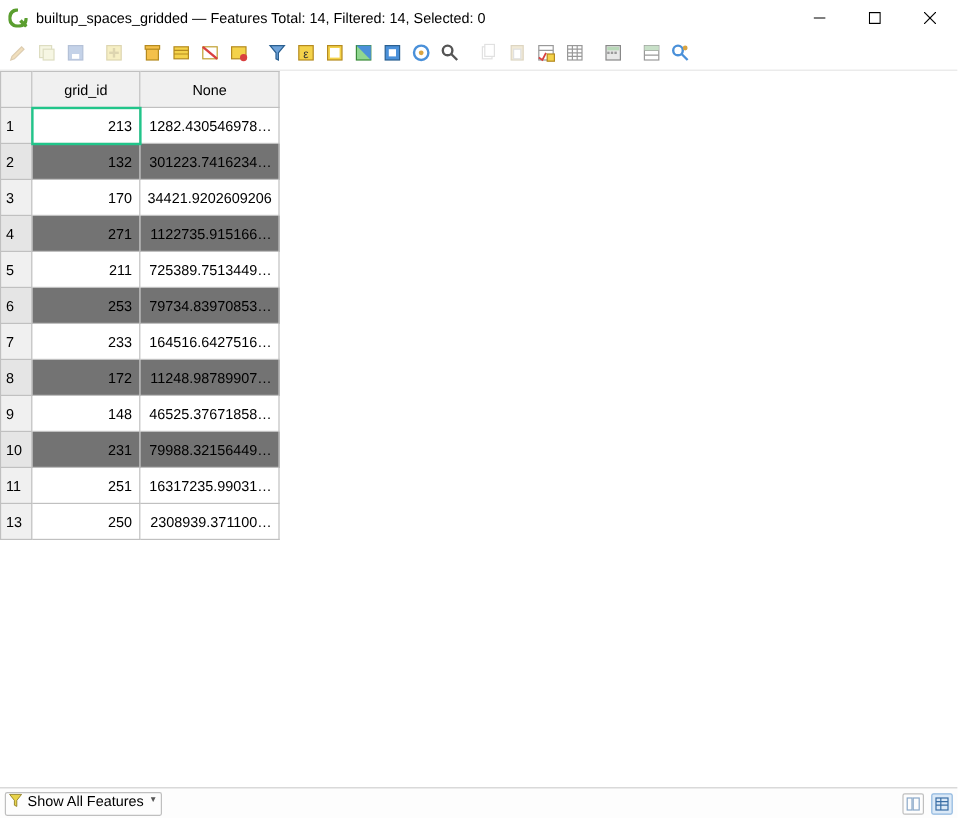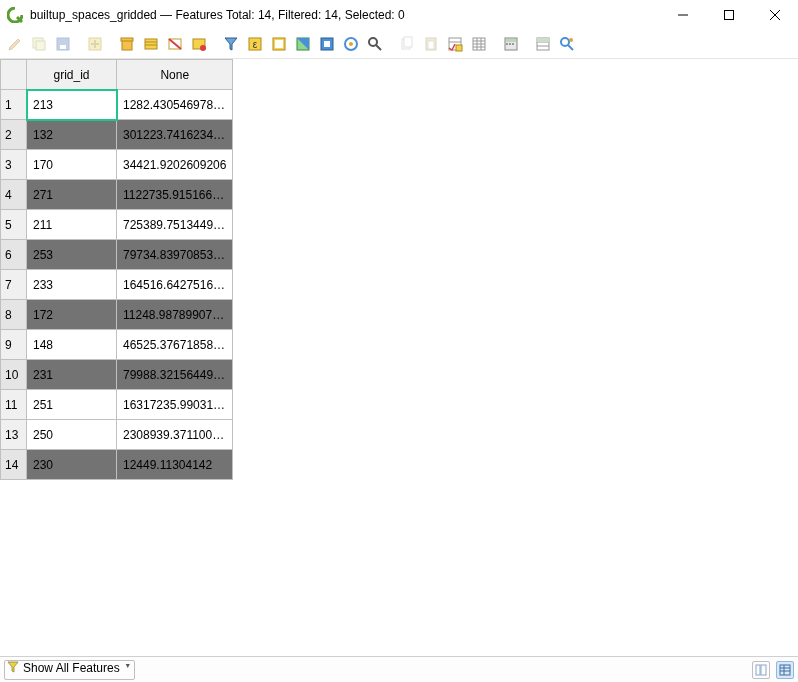--- a/index.html
+++ b/index.html
@@ -73,20 +73,21 @@
     font-weight: normal;
     text-align: center;
   }
   table.attr td.rowhdr {
     background: #f0f0f0;
     text-align: left;
     width: 26px;
     padding-left: 4px;
   }
   table.attr td.cell {
+    text-align: right;
     background: #ffffff;
   }
   table.attr tr.alt td.cell { background: #737373; }
   table.attr tr.alt td.rowhdr { background: #e5e5e5; }
   .col-corner { width: 26px; }
   .col-grid { width: 90px; margin-left: 20px; }
   .col-none { width: 100px; }
   .selected-cell {
     outline: 2px solid #21c58a;
     outline-offset: -1px;
@@ -374,25 +375,20 @@
             <tr>
               <td class="rowhdr">11</td>
               <td class="cell col-grid">251</td>
               <td class="cell col-none">16317235.99031…</td>
             </tr>
             <tr>
               <td class="rowhdr">13</td>
               <td class="cell col-grid">250</td>
               <td class="cell col-none">2308939.371100…</td>
             </tr>
-            <tr class="alt">
-              <td class="rowhdr">14</td>
-              <td class="cell col-grid">230</td>
-              <td class="cell col-none">12449.11304142</td>
-            </tr>
           </tbody>
       </table>
     </div>
   </div>
 
   <div class="statusbar">
     <div class="status-left">
       <span>
         <svg width="12" height="12" viewBox="0 0 12 12">
             <path d="M1 1h10L7 6v5l-2-1V6z" fill="#e8d34a" stroke="#8a7a1f" stroke-width="0.7"></path>

